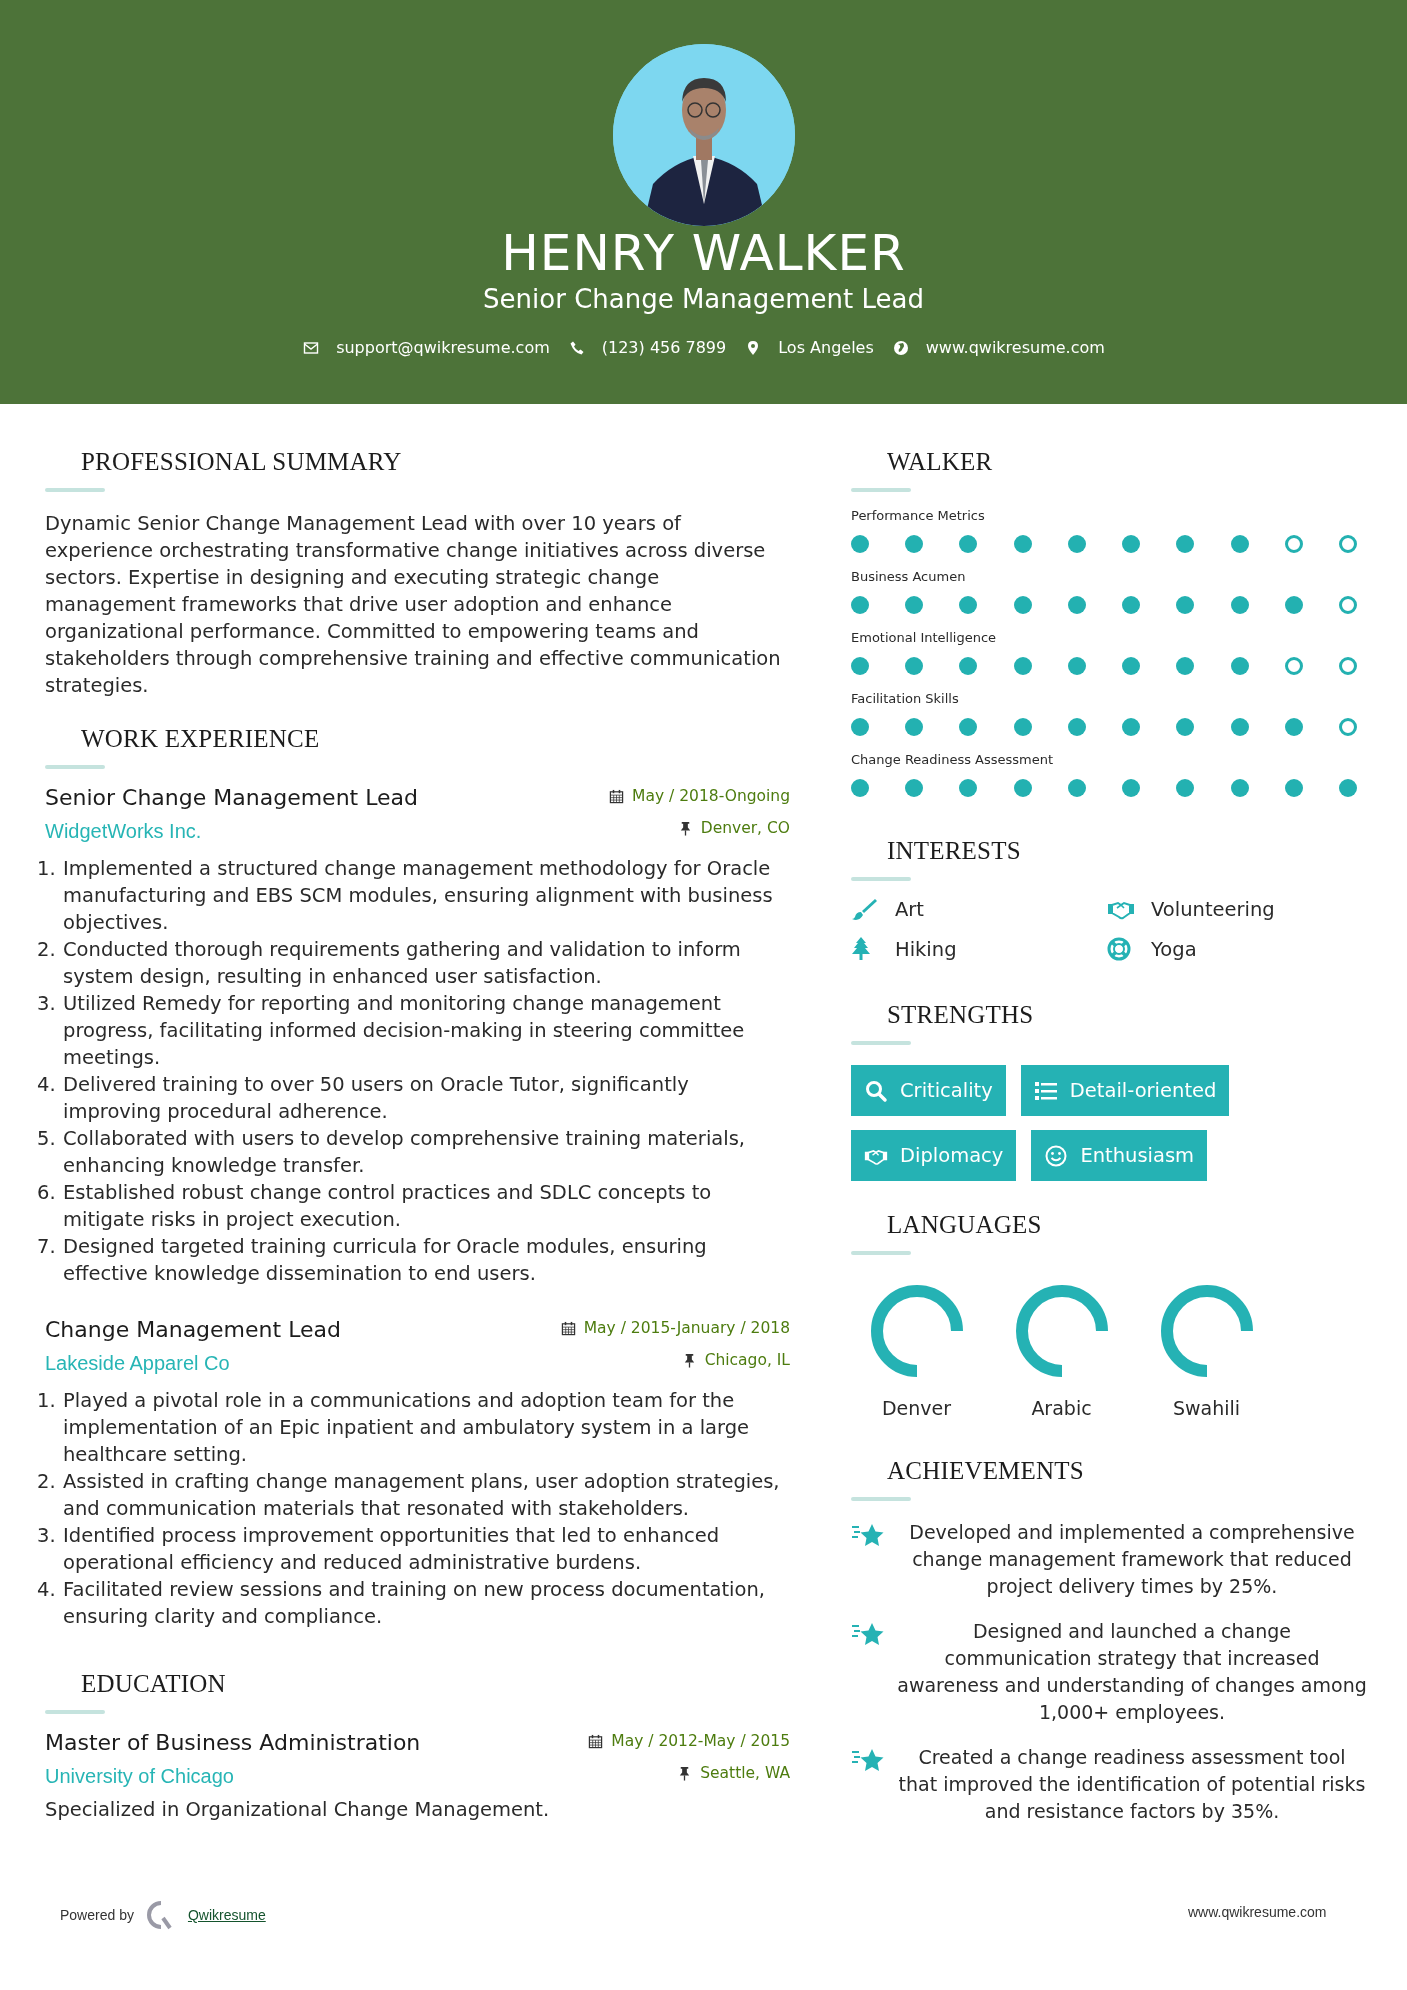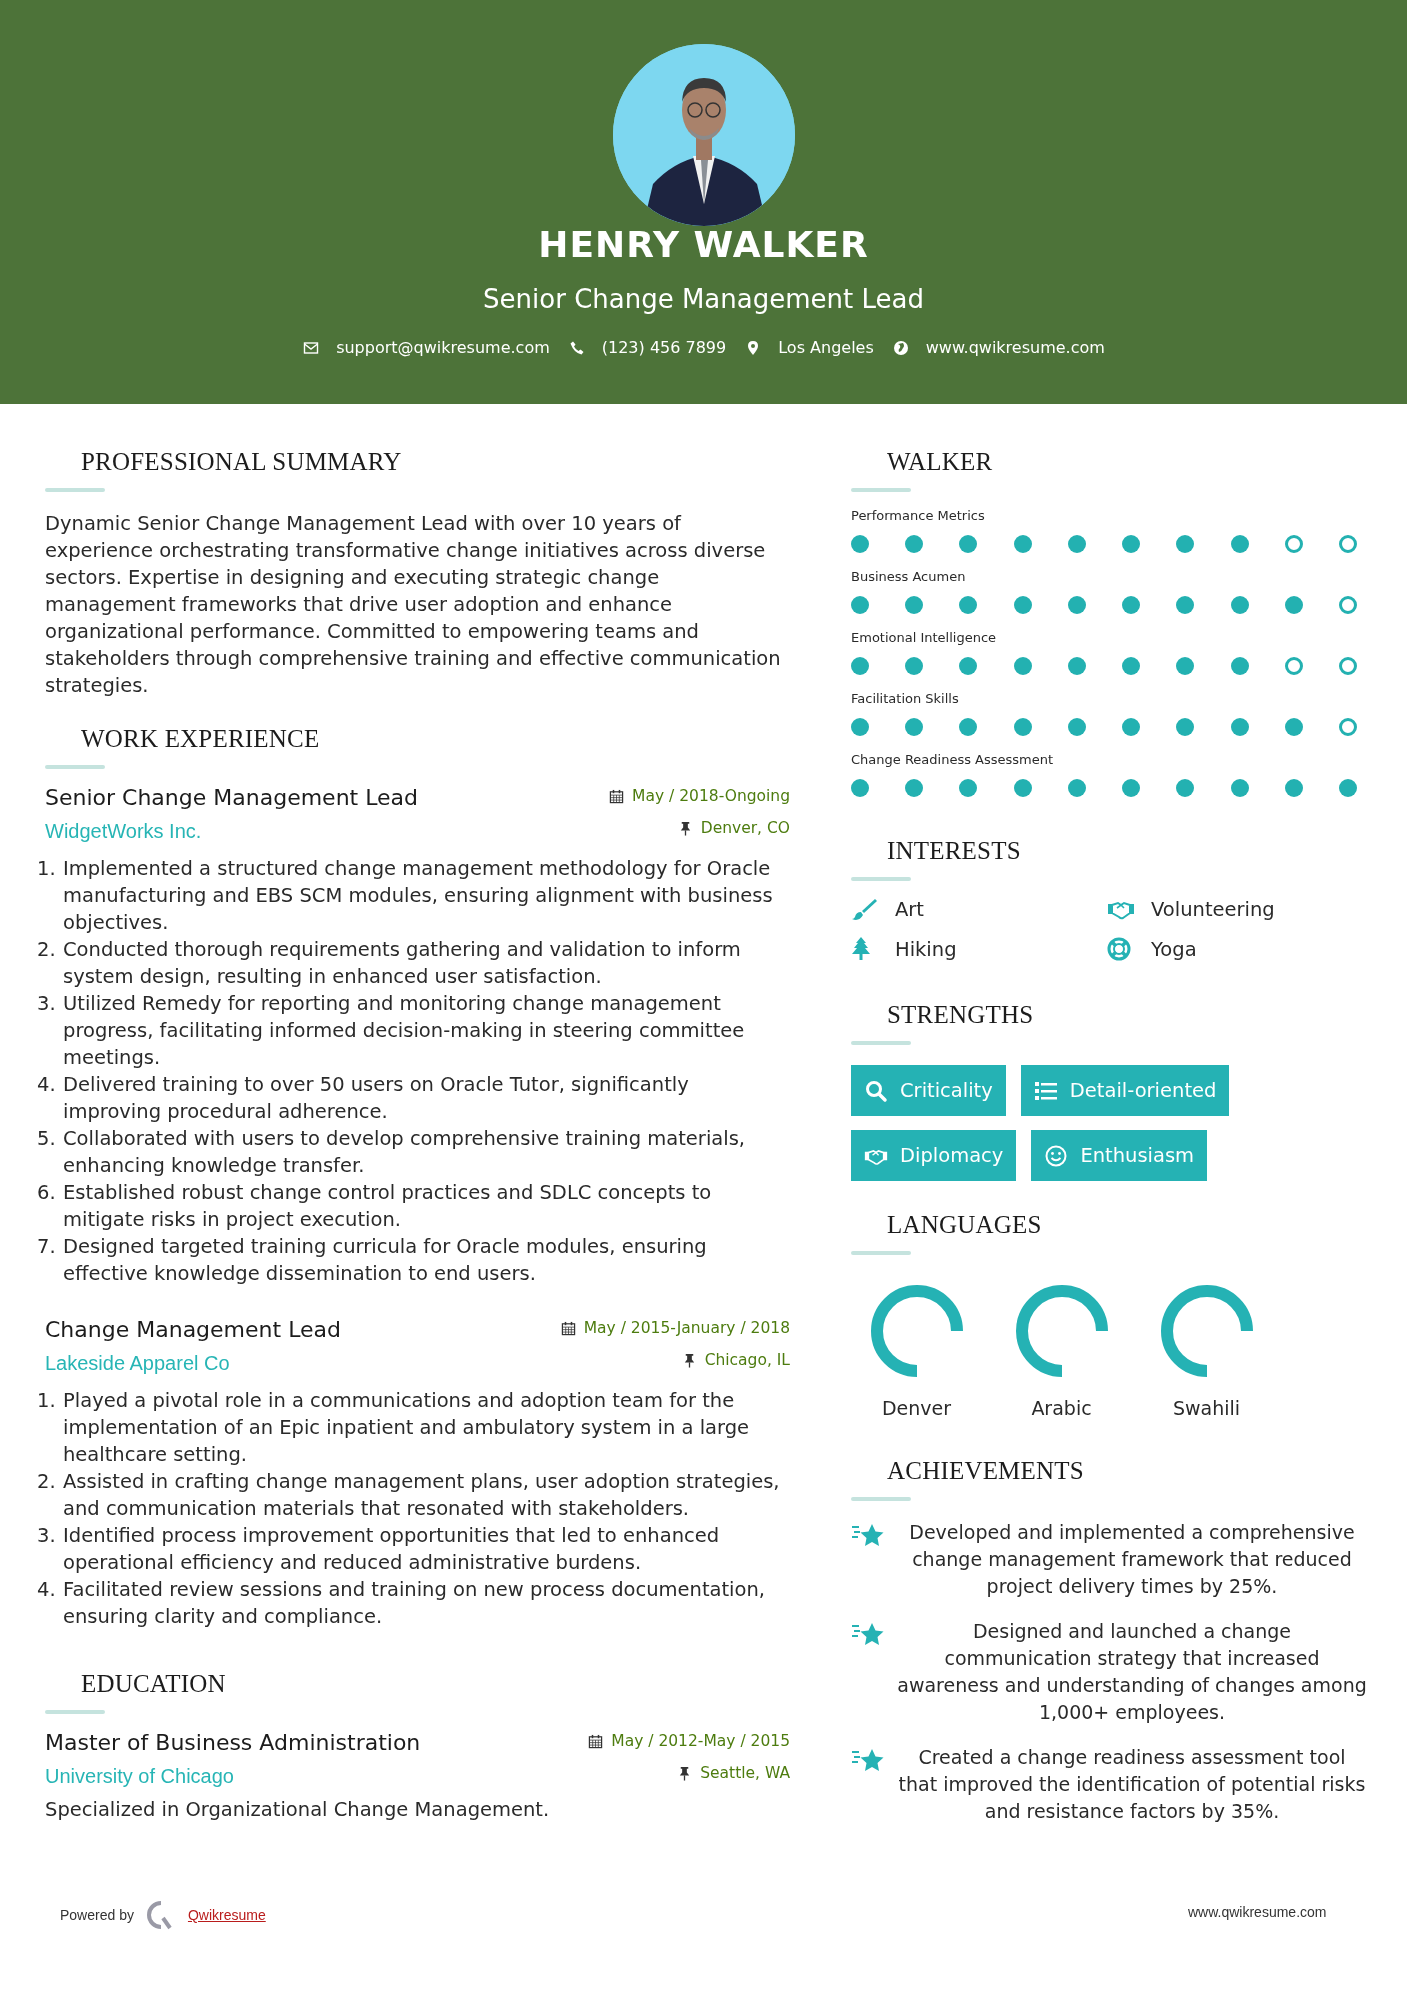--- a/index.html
+++ b/index.html
@@ -2,21 +2,21 @@
 <html><head>
 <meta charset="utf-8">
 <style>
   * { box-sizing: border-box; margin: 0; padding: 0; }
   html, body { width: 1407px; height: 1990px; background: #ffffff; overflow: hidden; }
   body { font-family: "Liberation Sans", "DejaVu Sans", sans-serif; color: #222; position: relative; }
 
   .header { position: absolute; left: 0; top: 0; width: 1407px; height: 404px; background: #4d7339; }
   .avatar { position: absolute; left: 613px; top: 44px; width: 182px; height: 182px; border-radius: 50%; background: #7dd7f0; overflow: hidden; }
   .avatar svg { width: 100%; height: 100%; display: block; }
-  .name { position: absolute; left: 0; width: 1407px; top: 224px; text-align: center; color: #ffffff; font-size: 36px; font-weight: bold; letter-spacing: 1px; font-family: "DejaVu Sans", sans-serif; }
+  .name { position: absolute; left: 0; width: 1407px; top: 224px; text-align: center; color: #ffffff; font-size: 50px; font-weight: normal; letter-spacing: 1px; font-family: "DejaVu Sans", sans-serif; }
   .jobtitle { position: absolute; left: 0; width: 1407px; top: 284px; text-align: center; color: #ffffff; font-size: 26px; font-family: "DejaVu Sans", sans-serif; }
   .contact { position: absolute; left: 0; width: 1407px; top: 338px; display: flex; justify-content: center; align-items: center; color: #ffffff; font-size: 16px; font-family: "DejaVu Sans", sans-serif; }
   .contact .ci { display: flex; align-items: center; margin: 0 9px; }
   .contact .ic { width: 18px; height: 18px; margin-right: 16px; display: inline-flex; align-items: center; justify-content: center; }
   .contact .ic svg { width: 16px; height: 16px; }
 
   .col-left { position: absolute; left: 45px; top: 404px; width: 745px; }
   .col-right { position: absolute; left: 851px; top: 404px; width: 520px; }
 
   .sec-title { font-family: Liberation Serif, serif; font-size: 25px; color: #1c1c1c; letter-spacing: 0.2px; margin-left: 36px; }
@@ -32,21 +32,21 @@
   .job-meta .row + .row { margin-top: 10px; }
   .job-meta svg { width: 15px; height: 15px; margin-right: 8px; }
   .bullets { list-style: none; margin-top: 12px; font-family: "DejaVu Sans", sans-serif; font-size: 19.5px; line-height: 27px; color: #2a2a2a; }
   .bullets li { position: relative; padding-left: 18px; }
   .bullets li .num { position: absolute; left: -8px; top: 0; }
 
   .edu-desc { font-family: "DejaVu Sans", sans-serif; font-size: 19.5px; color: #2a2a2a; margin-top: 10px; }
 
   .powered { position: absolute; left: 60px; top: 1900px; display: flex; align-items: center; font-family: "Liberation Sans", sans-serif; font-size: 14px; color: #333; }
   .powered .q { width: 30px; height: 30px; margin: 0 12px; }
-  .powered .link { text-decoration: underline; color: #b91c1c; }
+  .powered .link { text-decoration: underline; color: #14532d; }
   .watermark { position: absolute; left: 1188px; top: 1904px; font-family: "Liberation Sans", sans-serif; font-size: 14px; color: #333; }
 
   .skill { margin-top: 16px; }
   .skill-name { font-family: "DejaVu Sans", sans-serif; font-size: 13px; color: #2a2a2a; }
   .dots { display: flex; justify-content: space-between; width: 506px; margin-top: 12px; }
   .dot { width: 18px; height: 18px; border-radius: 50%; background: #23b1b1; }
   .dot.empty { background: #fff; border: 3px solid #23b1b1; }
 
   .interests { display: grid; grid-template-columns: 256px 250px; row-gap: 16px; margin-top: 16px; font-family: "DejaVu Sans", sans-serif; font-size: 19.5px; color: #2a2a2a; }
   .interest { display: flex; align-items: center; }

